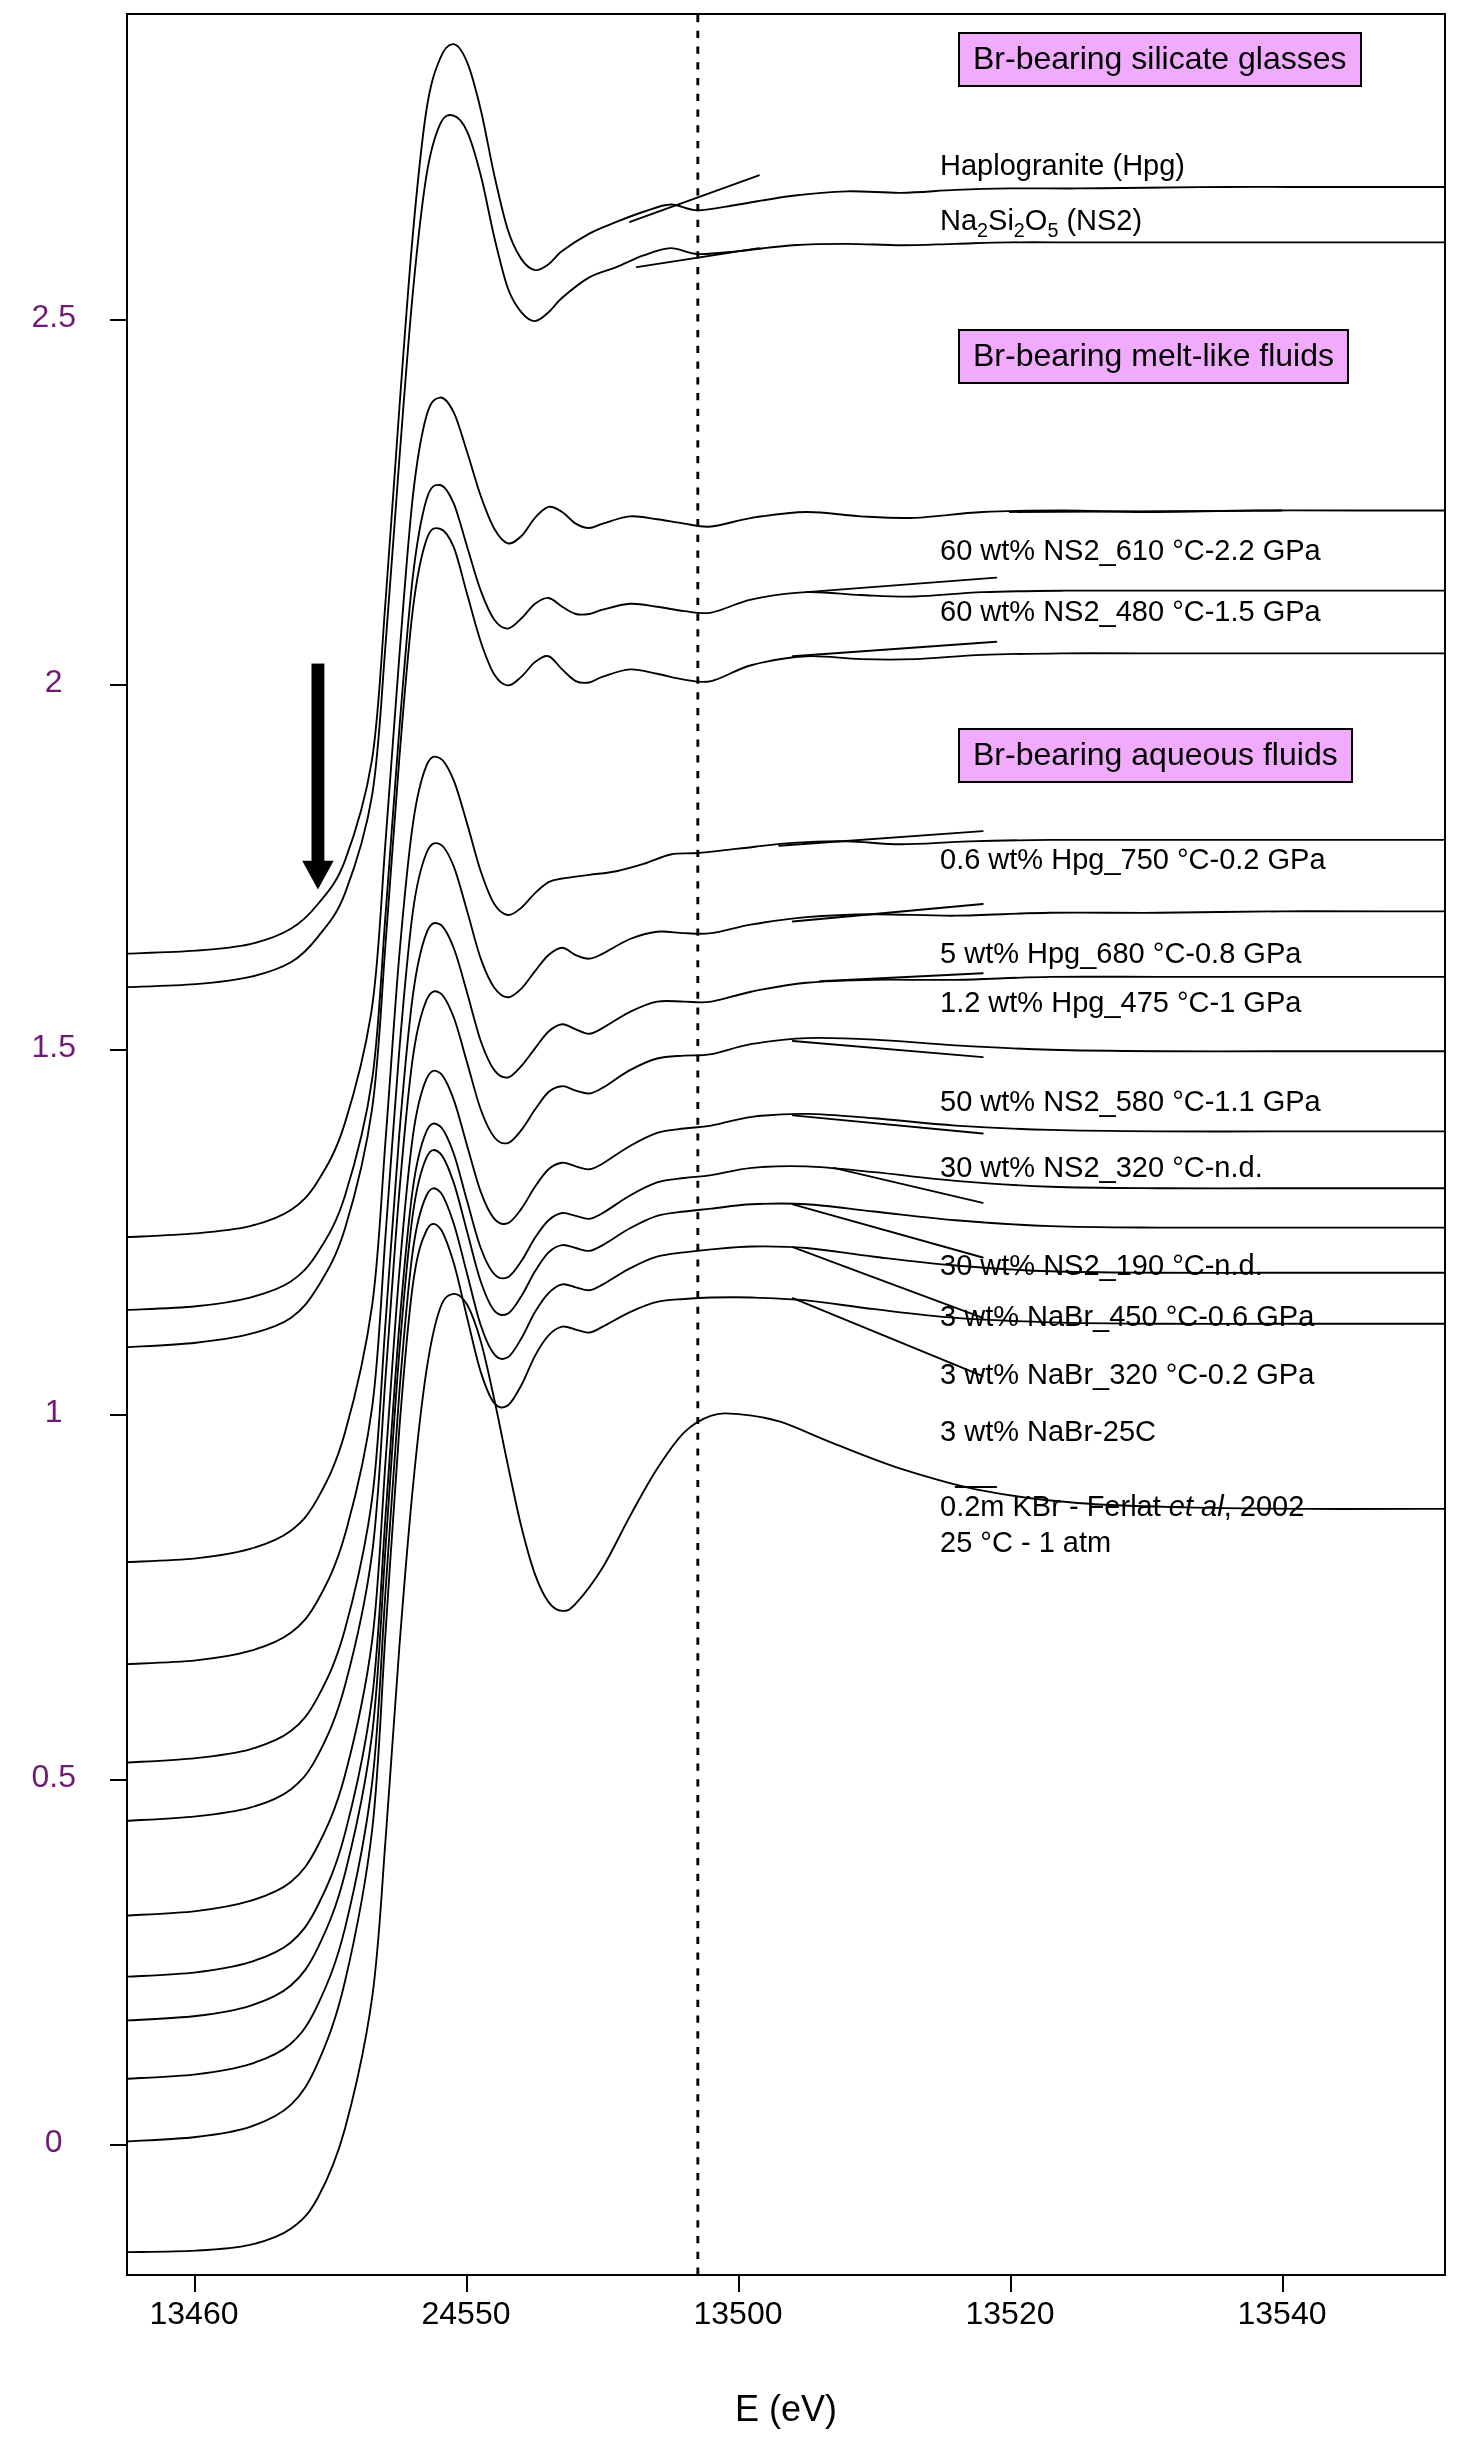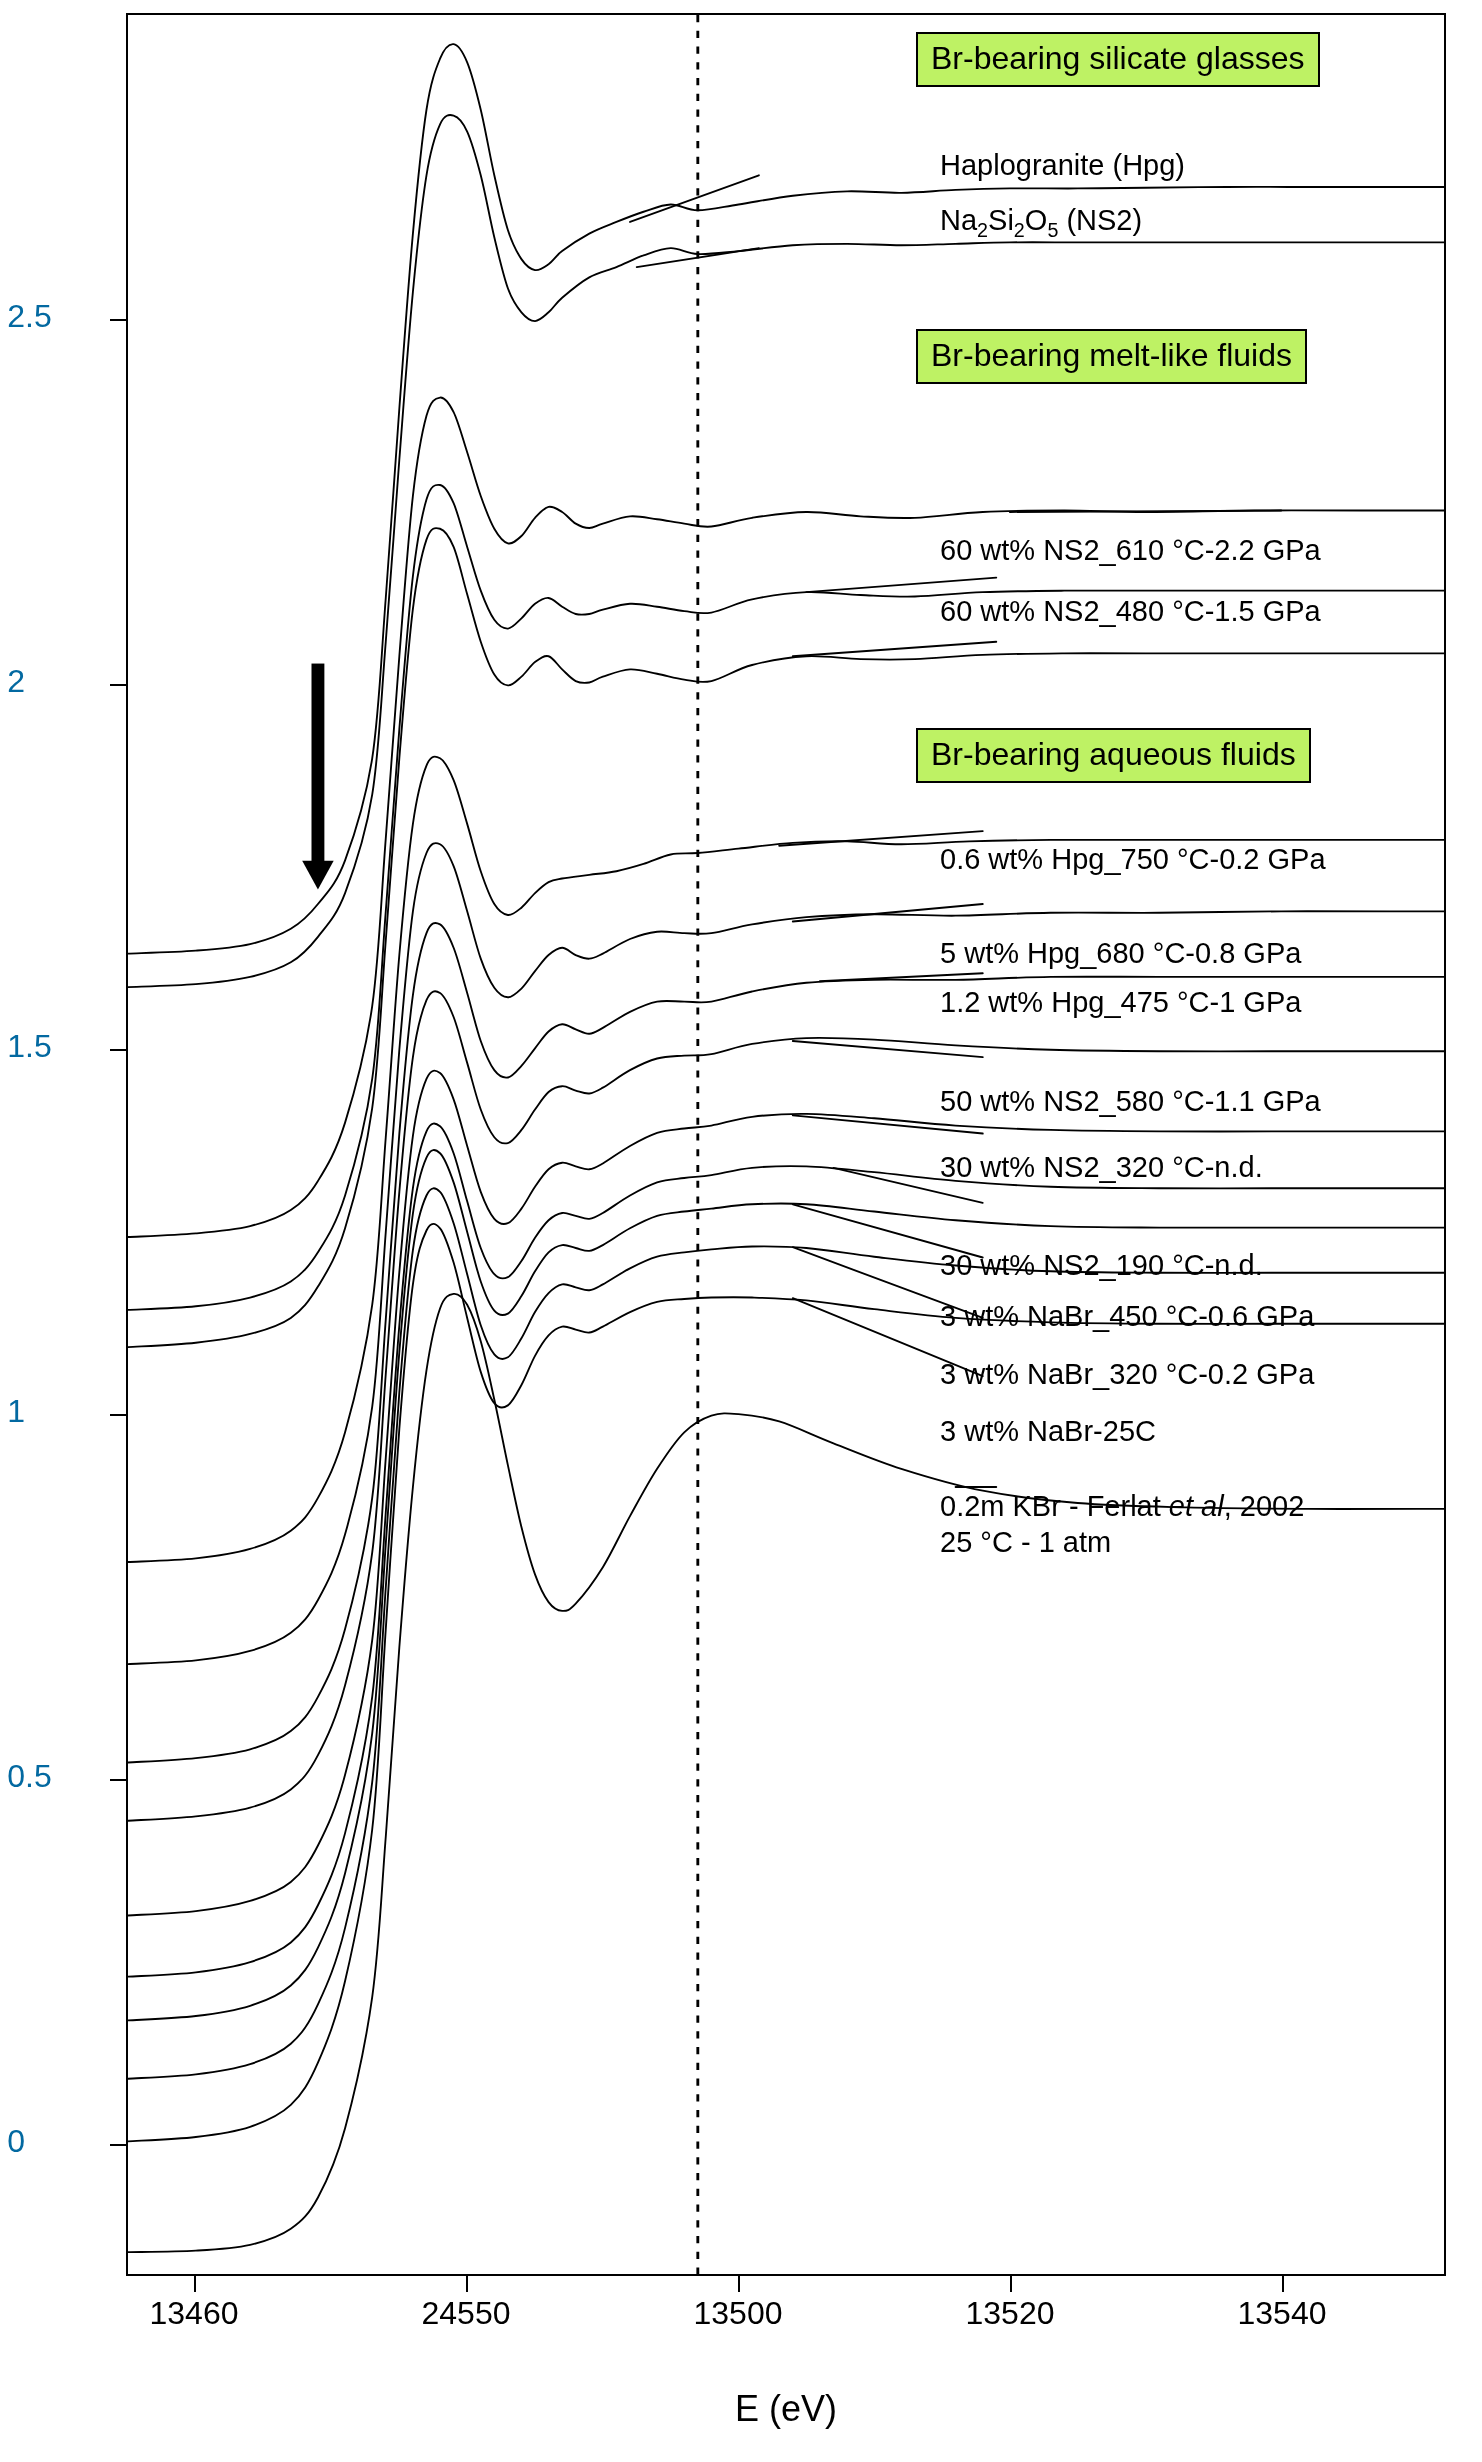--- a/index.html
+++ b/index.html
@@ -13,23 +13,23 @@
     width:1320px; height:2263px;
     border:2.2px solid #000;
     box-sizing:border-box;
     background:#fff;
   }
   #svg-layer{position:absolute;left:0;top:0;width:100%;height:100%;}
 
   
   .ytick{
     position:absolute;
-    text-align:left;
+    text-align:center;
     font-size:32px;
-    color:#0369a1;
+    color:#701a75;
     width:93px;
   }
   .ytick-mark{
     position:absolute;
     height:2.2px;background:#000;width:16px;
   }
   .xtick{
     position:absolute;
     text-align:center;
     font-size:32px;
@@ -45,24 +45,25 @@
     top:2388px;
     width:1320px;
     text-align:center;
     font-size:36px;
   }
 
   
   .group-box{
     position:absolute;
     border:2.2px solid #000;
-    background:#bef264;
+    background:#f0abfc;
     font-size:32px;
     padding:5.7px 13px 8.6px 13px;
     white-space:nowrap;
+    margin-left:42px;
   }
 
   
   .curve-label{
     position:absolute;
     font-size:29px;
     white-space:nowrap;
     background:transparent;
   }
   .curve-label .ital{font-style:italic;}

